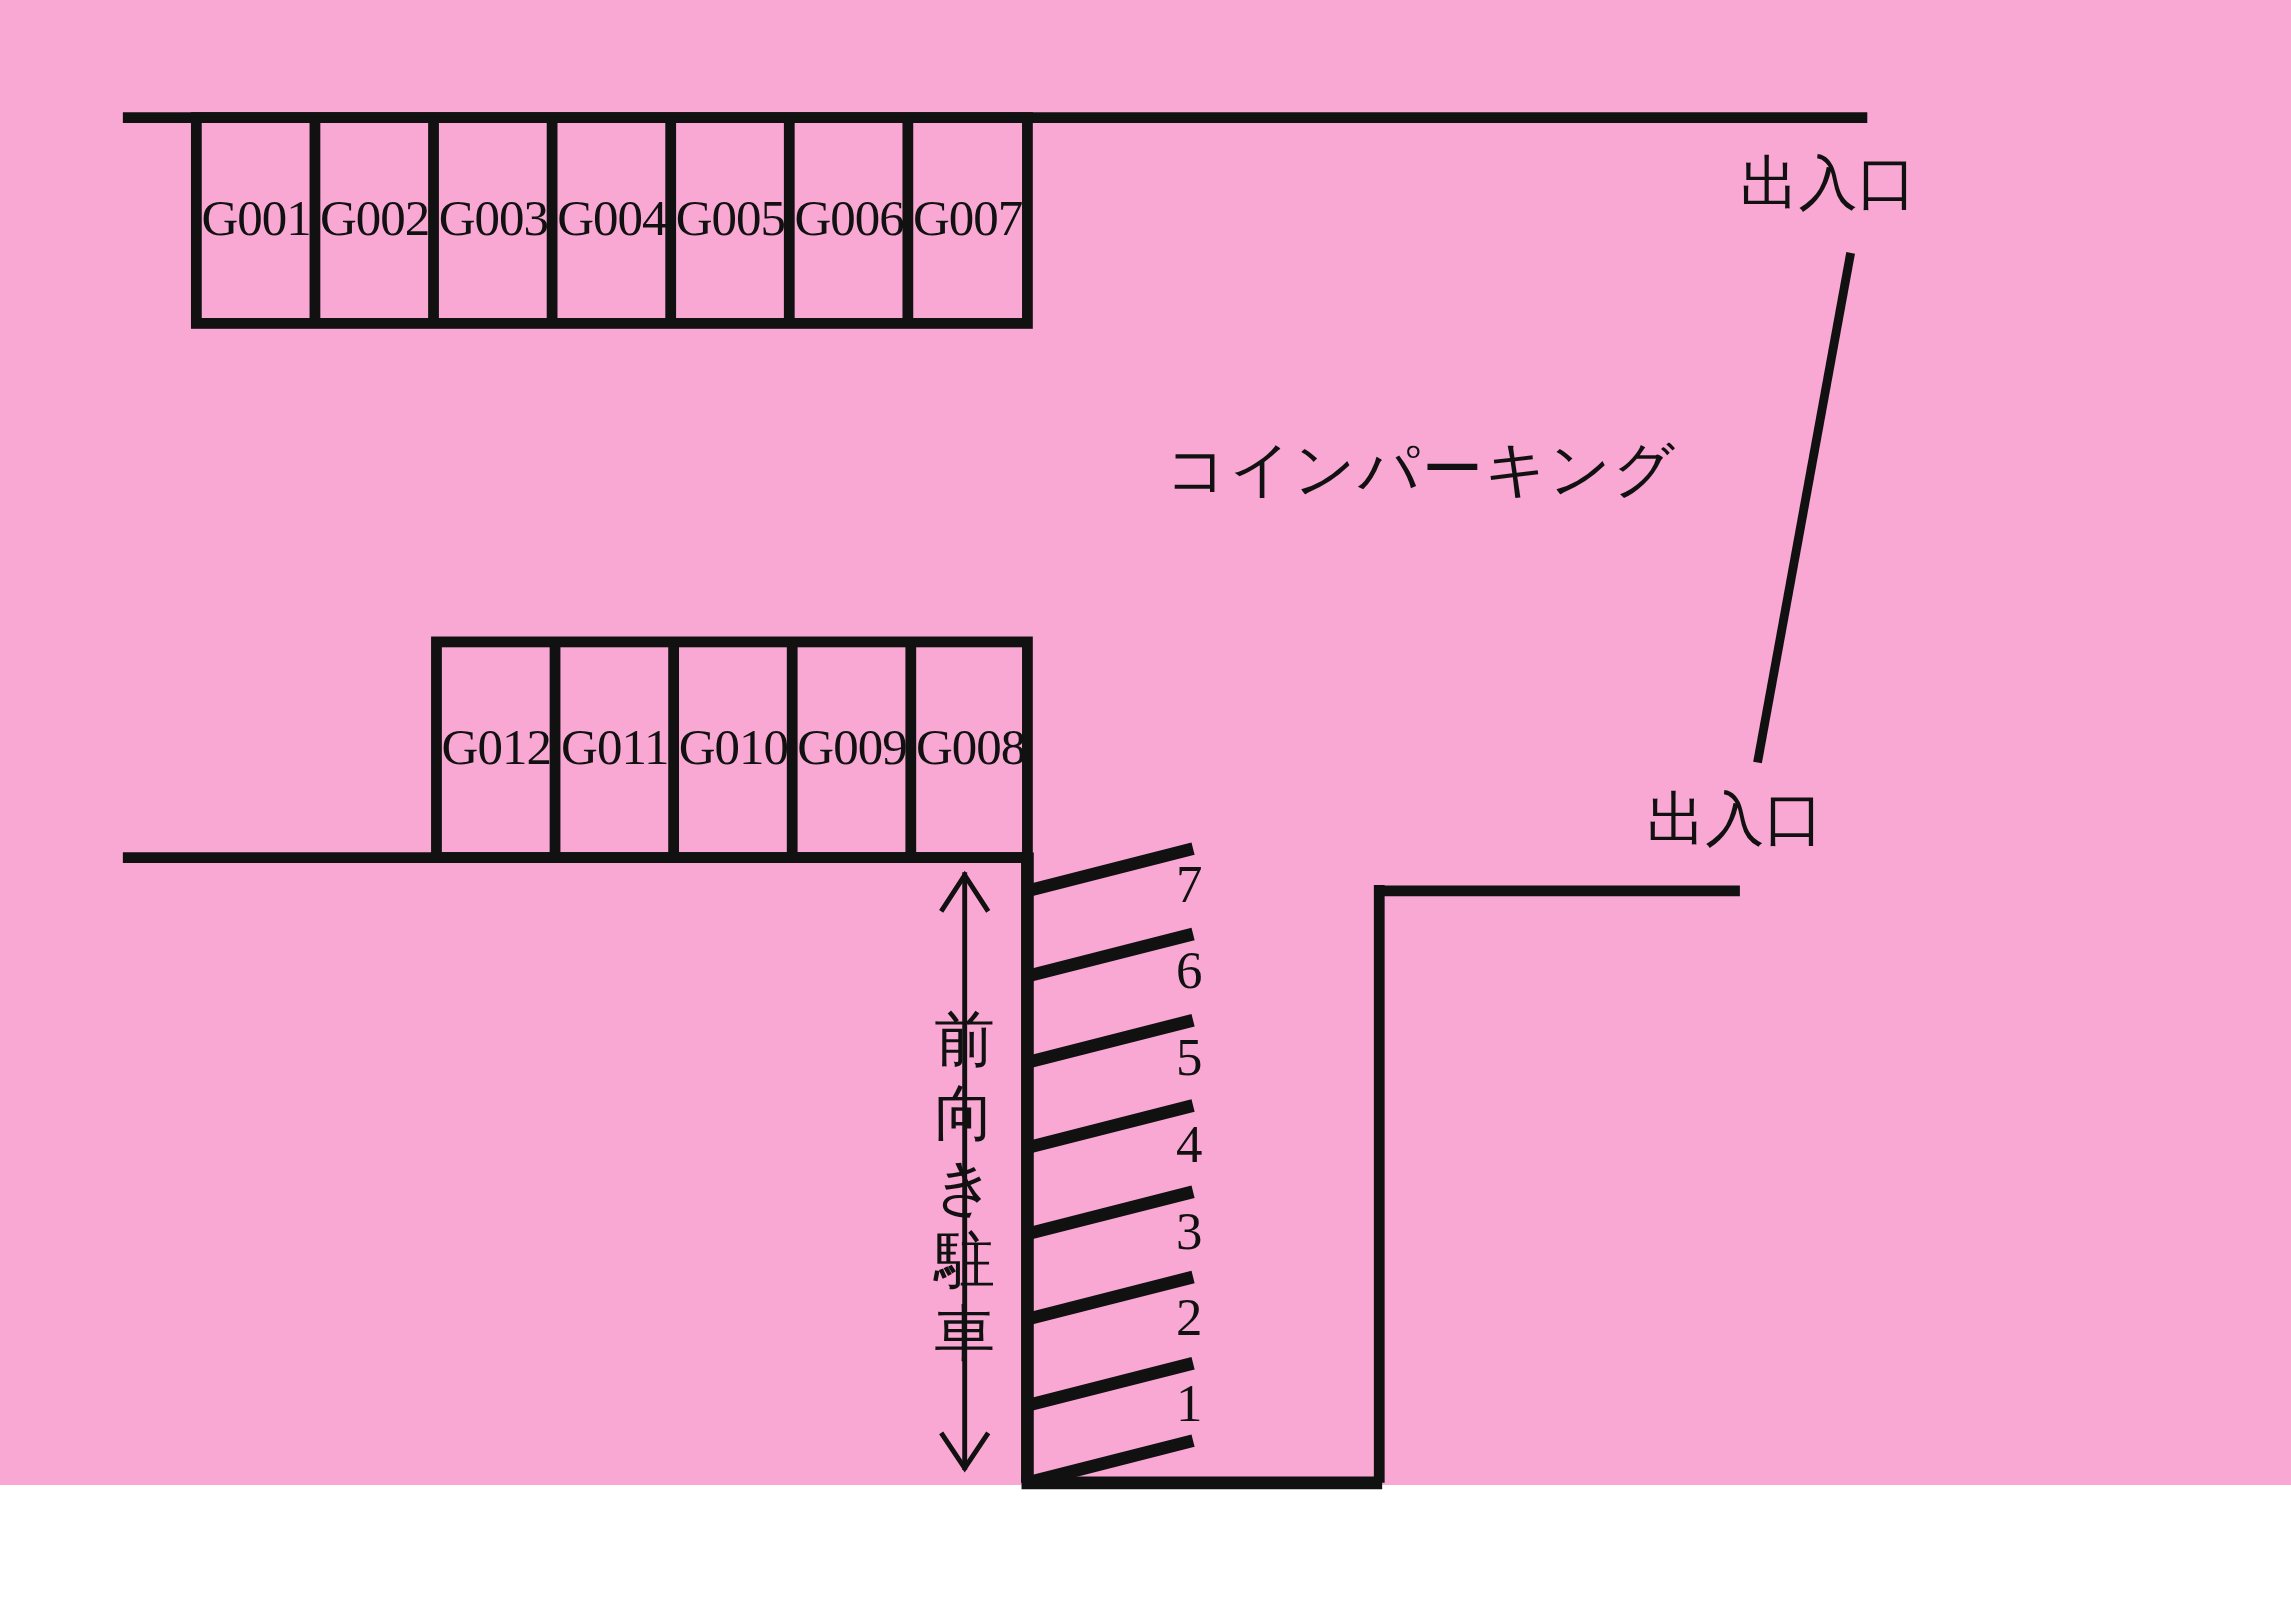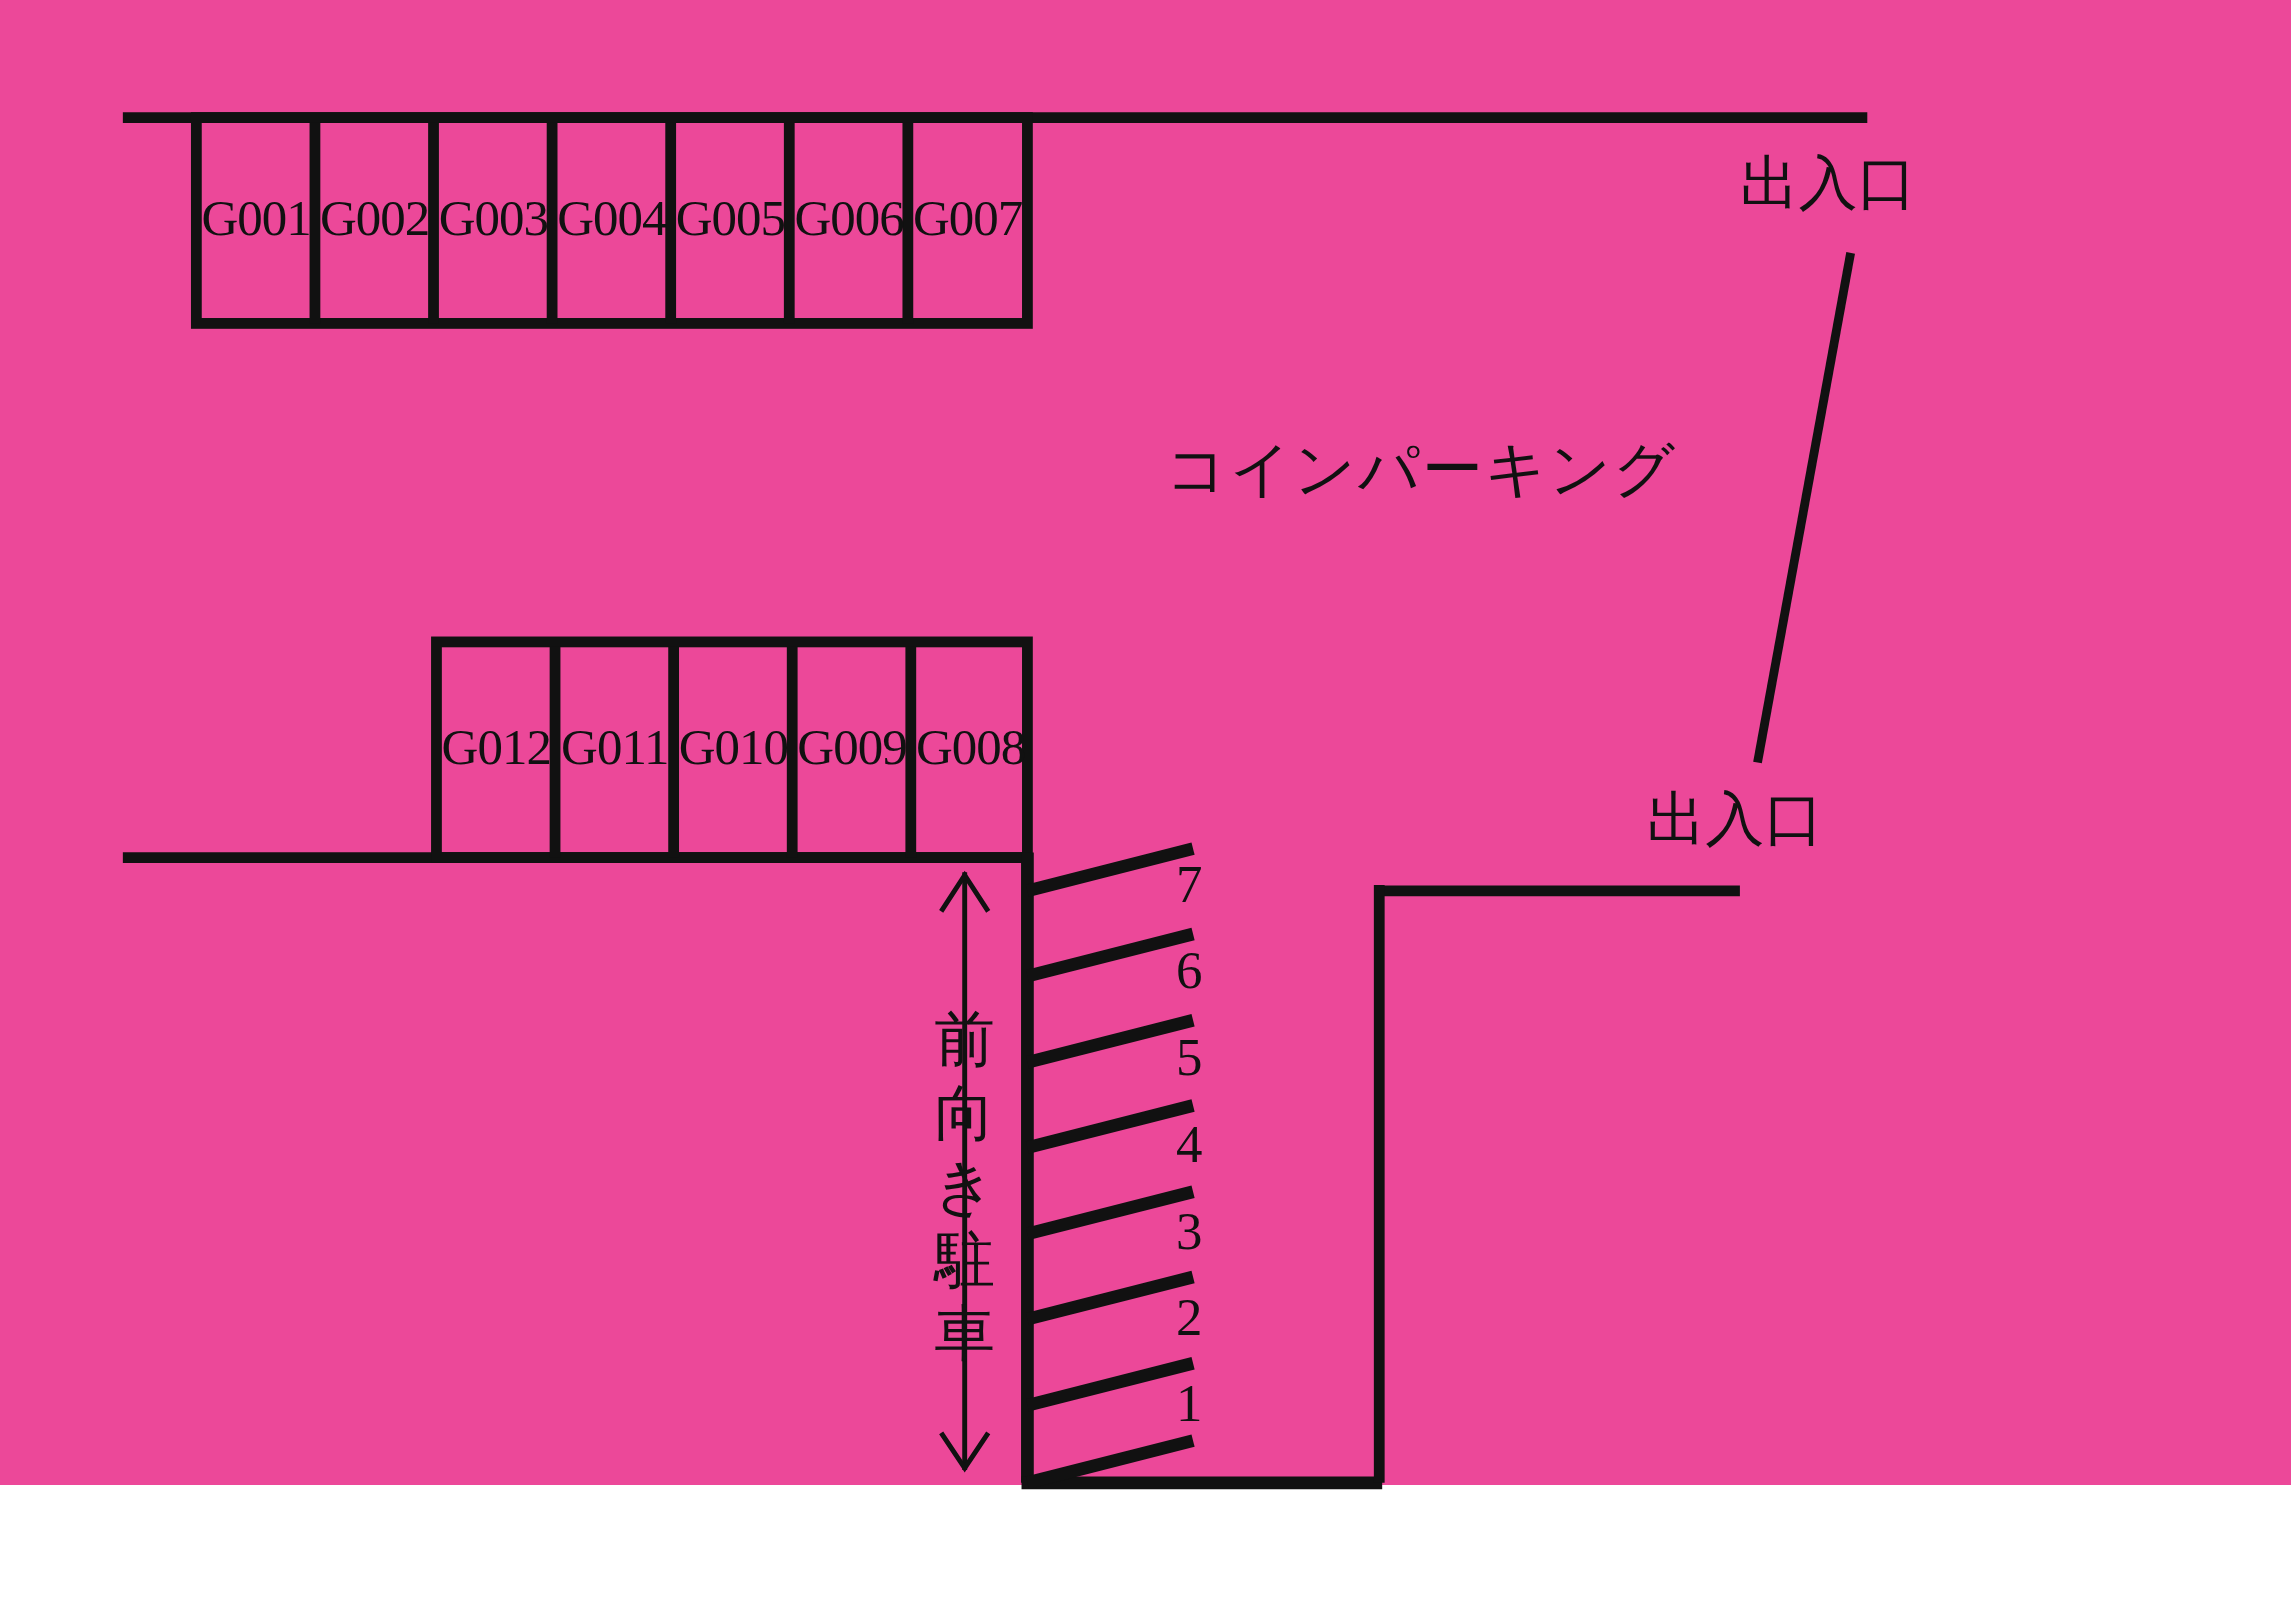--- a/index.html
+++ b/index.html
@@ -10,21 +10,21 @@
   body {
     width: 2292px;
     height: 1619px;
     font-family: "Liberation Sans", sans-serif;
     overflow: hidden;
   }
   #diagram-root {
     position: relative;
     width: 2292px;
     height: 1485px;
-    background: #ec4899;
+    background: #f9a8d4;
     text-decoration: underline;
   }
   svg#parking-map {
     display: block;
     width: 2292px;
     height: 1619px;
   }
   .stall-label {
     font-family: "Liberation Serif", serif;
     font-size: 52px;

